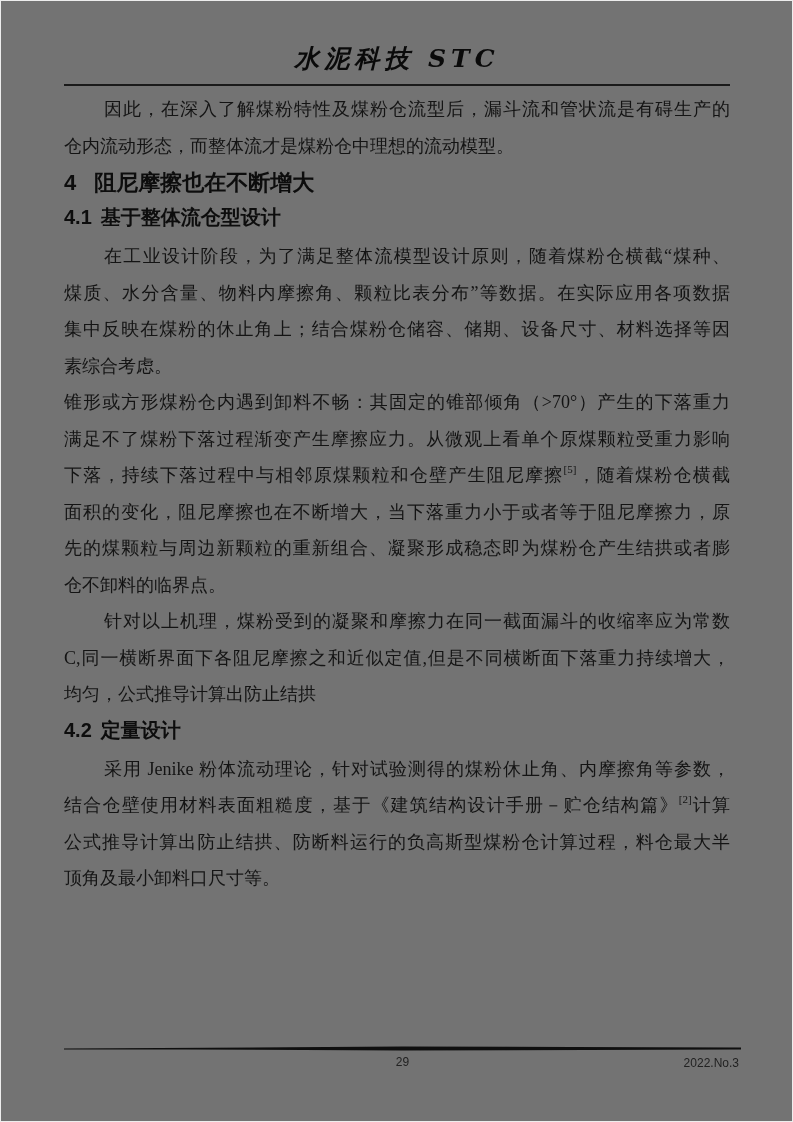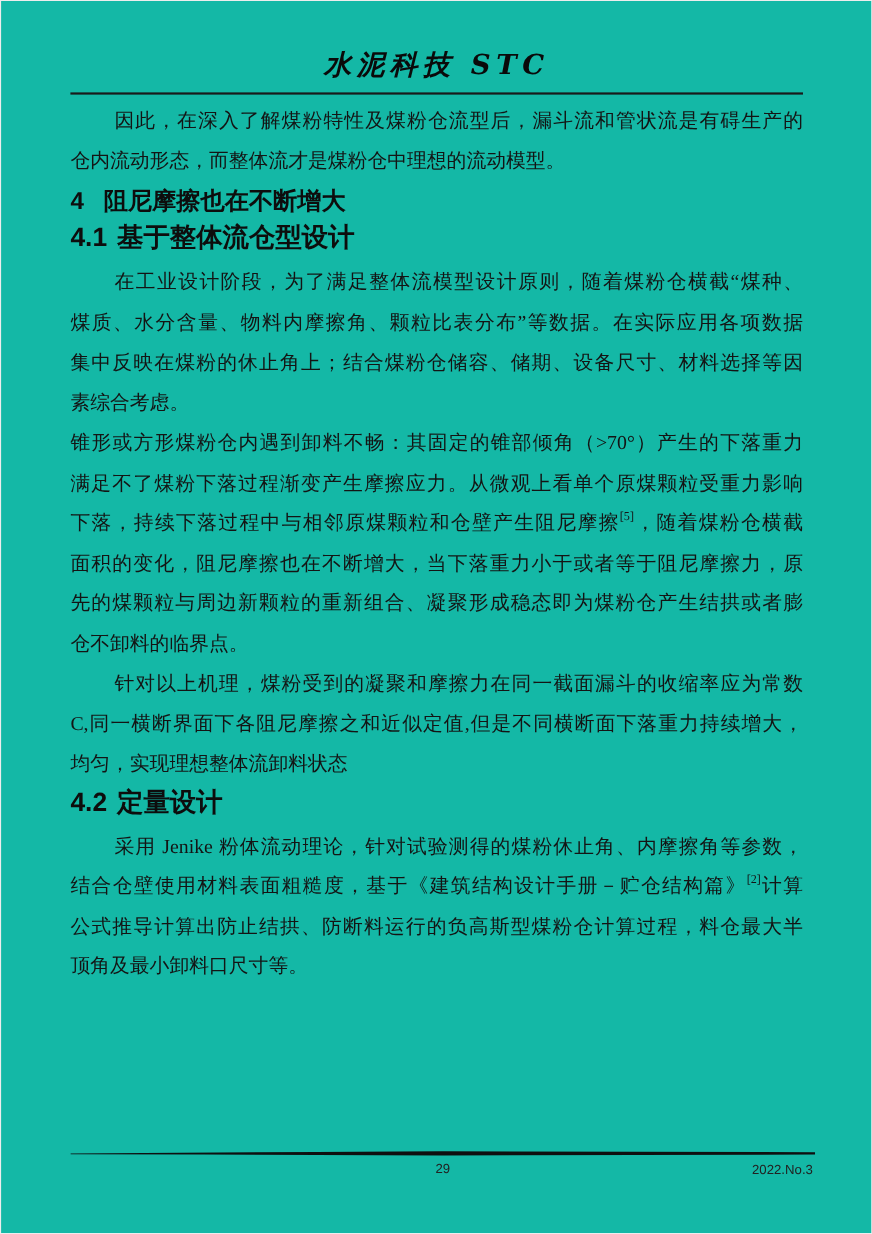--- a/index.html
+++ b/index.html
@@ -1,21 +1,21 @@
 <!DOCTYPE html>
 <html><head>
 <meta charset="utf-8">
 <style>
   html, body { margin: 0; padding: 0; background: #ffffff; }
   .page {
     position: relative;
     width: 793px;
     height: 1122px;
     margin: 0 auto;
-    background: #14b8a6;
+    background: #737373;
     box-shadow: inset 0 0 0 1px #ededed;
     overflow: hidden;
     font-family: "Liberation Serif", "DejaVu Serif", serif;
     color: #121212;
   }
   .content {
     position: absolute;
     left: 64px;
     right: 63px;
     top: 0;
@@ -60,21 +60,21 @@
     font-family: "Liberation Sans", "DejaVu Sans", sans-serif;
     font-weight: 700;
     font-size: 22px;
     line-height: 34px;
     color: #0d0d0d;
   }
   h2.subsec {
     margin: 0;
     font-family: "Liberation Sans", "DejaVu Sans", sans-serif;
     font-weight: 700;
-    font-size: 24px;
+    font-size: 20px;
     line-height: 34px;
     color: #0d0d0d;
   }
   .hnum-wide { display: inline-block; margin-right: 18px; }
   .hnum { display: inline-block; margin-right: 9px; }
   .footer {
     position: absolute;
     left: 64px;
     right: 52px;
     top: 1046px;
@@ -121,21 +121,21 @@
       <div class="ln jl">满足不了煤粉下落过程渐变产生摩擦应力。从微观上看单个原煤颗粒受重力影响</div>
       <div class="ln jl"><span>下落，持续下落过程中与相邻原煤颗粒和仓壁产生阻尼摩擦</span><sup class="ref">[5]</sup><span>，随着煤粉仓横截</span></div>
       <div class="ln jl">面积的变化，阻尼摩擦也在不断增大，当下落重力小于或者等于阻尼摩擦力，原</div>
       <div class="ln jl">先的煤颗粒与周边新颗粒的重新组合、凝聚形成稳态即为煤粉仓产生结拱或者膨</div>
       <div class="ln ll">仓不卸料的临界点。</div>
     </div>
 
     <div class="para">
       <div class="ln jl ind">针对以上机理，煤粉受到的凝聚和摩擦力在同一截面漏斗的收缩率应为常数</div>
       <div class="ln jl">C,同一横断界面下各阻尼摩擦之和近似定值,但是不同横断面下落重力持续增大，</div>
-      <div class="ln ll">均匀，实现理想整体流卸料状态</div>
+      <div class="ln ll">均匀，公式推导计算出防止结拱</div>
     </div>
 
     <h2 class="subsec"><span class="hnum">4.2</span><span>定量设计</span></h2>
 
     <div class="para gap">
       <div class="ln jl ind">采用 Jenike 粉体流动理论，针对试验测得的煤粉休止角、内摩擦角等参数，</div>
       <div class="ln jl"><span>结合仓壁使用材料表面粗糙度，基于《建筑结构设计手册－贮仓结构篇》</span><sup class="ref">[2]</sup><span>计算</span></div>
       <div class="ln jl">公式推导计算出防止结拱、防断料运行的负高斯型煤粉仓计算过程，料仓最大半</div>
       <div class="ln ll">顶角及最小卸料口尺寸等。</div>
     </div>

